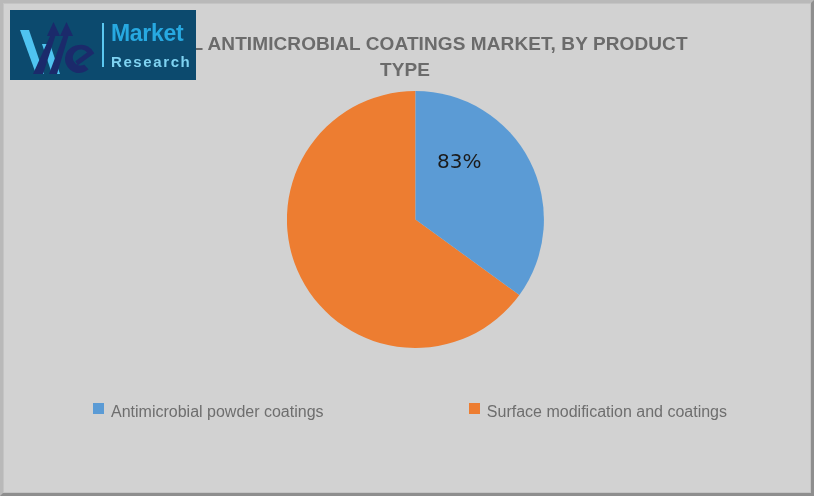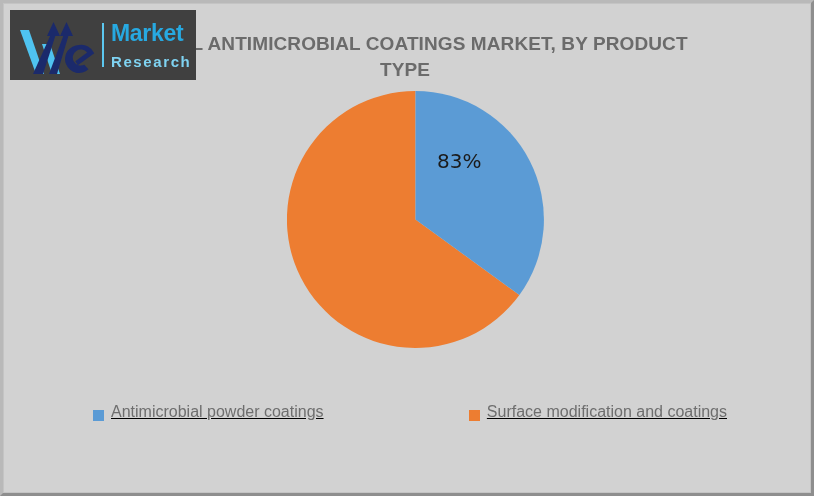--- a/index.html
+++ b/index.html
@@ -32,21 +32,21 @@
     pointer-events: none;
   }
 
   
   .logo-box {
     position: absolute;
     left: 7px;
     top: 7px;
     width: 186px;
     height: 70px;
-    background: #404040;
+    background: #0c4a6e;
     z-index: 5;
     display: flex;
     align-items: center;
   }
   .logo-mark {
     width: 84px;
     height: 62px;
     margin-left: 6px;
     flex: none;
   }
@@ -121,22 +121,21 @@
     position: absolute;
     left: 90px;
     top: 400px;
     width: 640px;
     display: flex;
     justify-content: space-between;
     align-items: center;
   }
   .legend-item {
     display: flex;
-    align-items: flex-end;
-    text-decoration: underline;
+    align-items: flex-start;
   }
   .legend-item.right {
     margin-right: 6px;
     padding-left: 40px;
   }
   .legend-swatch {
     width: 11px;
     height: 11px;
     flex: none;
     margin-right: 7px;

